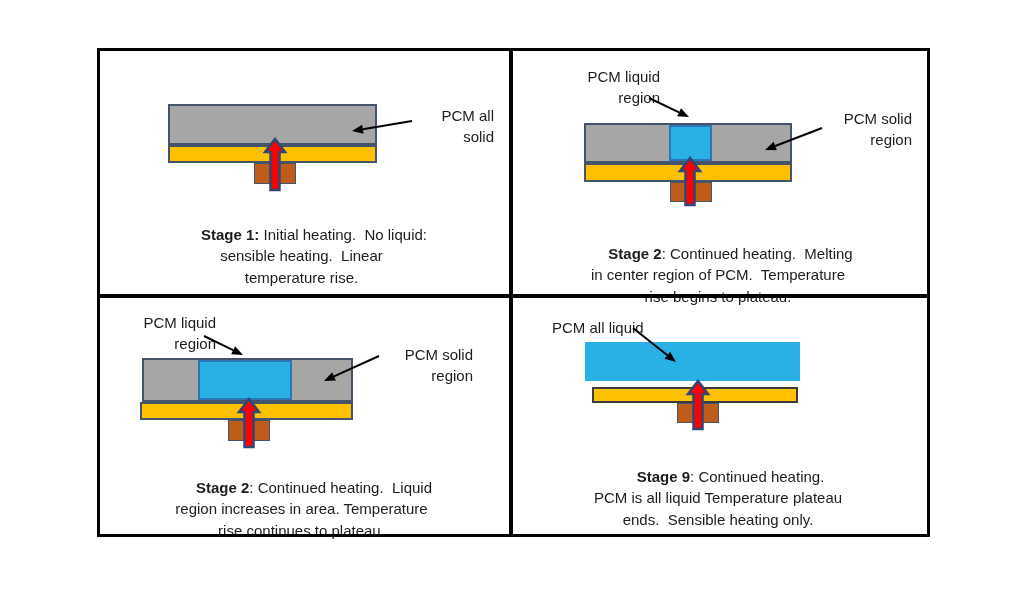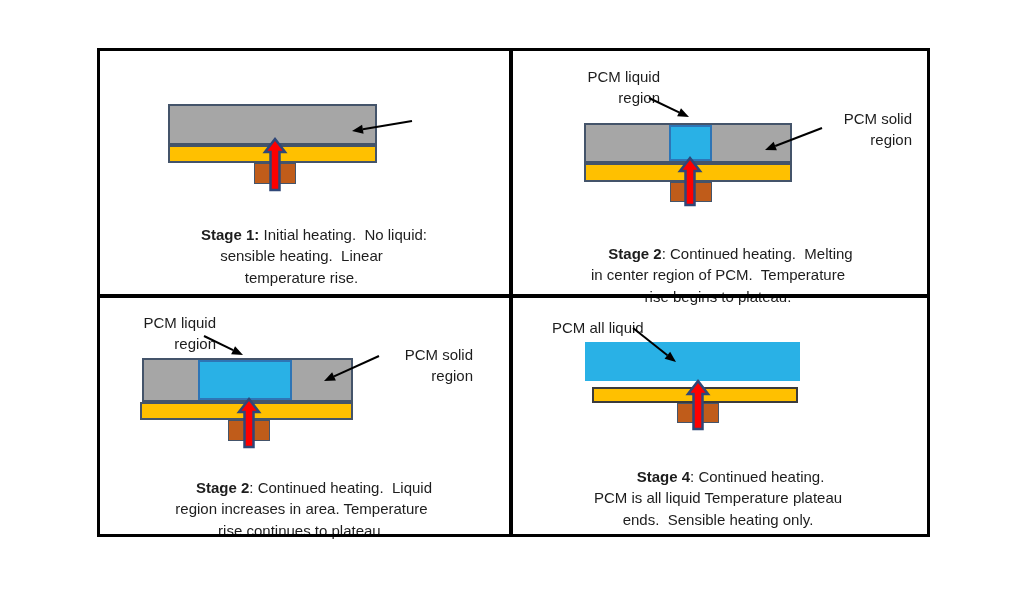--- a/index.html
+++ b/index.html
@@ -41,20 +41,22 @@
 
 <div id="page">
 
   <div class="panel" id="panel1">
     <div class="shape band" style="left:71px;top:56px;width:209px;height:41px"></div>
     <div class="shape plate" style="left:71px;top:97px;width:209px;height:18px"></div>
     <div class="shape source" style="left:157px;top:115px;width:42px;height:21px"></div>
     <svg class="heat" style="left:165px;top:89px" width="26" height="57">
       <polygon points="13,2 23,15 17.5,15 17.5,53 8.5,53 8.5,15 3,15" fill="var(--heat-arrow-fill)" stroke="var(--heat-arrow-outline)" stroke-width="2.5"></polygon>
     </svg>
+    <div class="callout" style="left:297px;top:57px;width:100px">PCM all
+solid</div>
     <svg class="ann">
         <line x1="315" y1="73" x2="265.85033316215356" y2="81.19161113964107" stroke="var(--annotation)" stroke-width="2"></line>
         <polygon points="255,83 265.1105377192795,76.75283848239643 266.59012860502764,85.63038379688571" fill="var(--annotation)"></polygon>
       </svg>
     <div class="stage" style="top:154px">
       <span class="b">Stage 1:</span><span> Initial heating.  No liquid:
 sensible heating.  Linear
 temperature rise.</span>
     </div>
   </div>
@@ -121,21 +123,21 @@
     <div class="shape source" style="left:167px;top:107px;width:42px;height:20px"></div>
     <svg class="heat" style="left:175px;top:83px" width="26" height="54">
       <polygon points="13,2 23,15 17.5,15 17.5,50 8.5,50 8.5,15 3,15" fill="var(--heat-arrow-fill)" stroke="var(--heat-arrow-outline)" stroke-width="2.5"></polygon>
     </svg>
     <div class="callout single" style="left:22px;top:21px">PCM all liquid</div>
     <svg class="ann">
         <line x1="123" y1="32" x2="157.37142849272027" y2="59.177408575639284" stroke="var(--annotation)" stroke-width="2"></line>
         <polygon points="166,66 154.5803683645727,62.707278737708265 160.16248862086783,55.6475384135703" fill="var(--annotation)"></polygon>
       </svg>
     <div class="stage" style="top:148px">
-      <span class="b">Stage 4</span><span>: Continued heating.
+      <span class="b">Stage 9</span><span>: Continued heating.
 PCM is all liquid Temperature plateau
 ends.  Sensible heating only.</span>
     </div>
   </div>
 
   <div id="frame"></div>
   <div class="divider" id="div-v"></div>
   <div class="divider" id="div-h"></div>
 
 </div>

